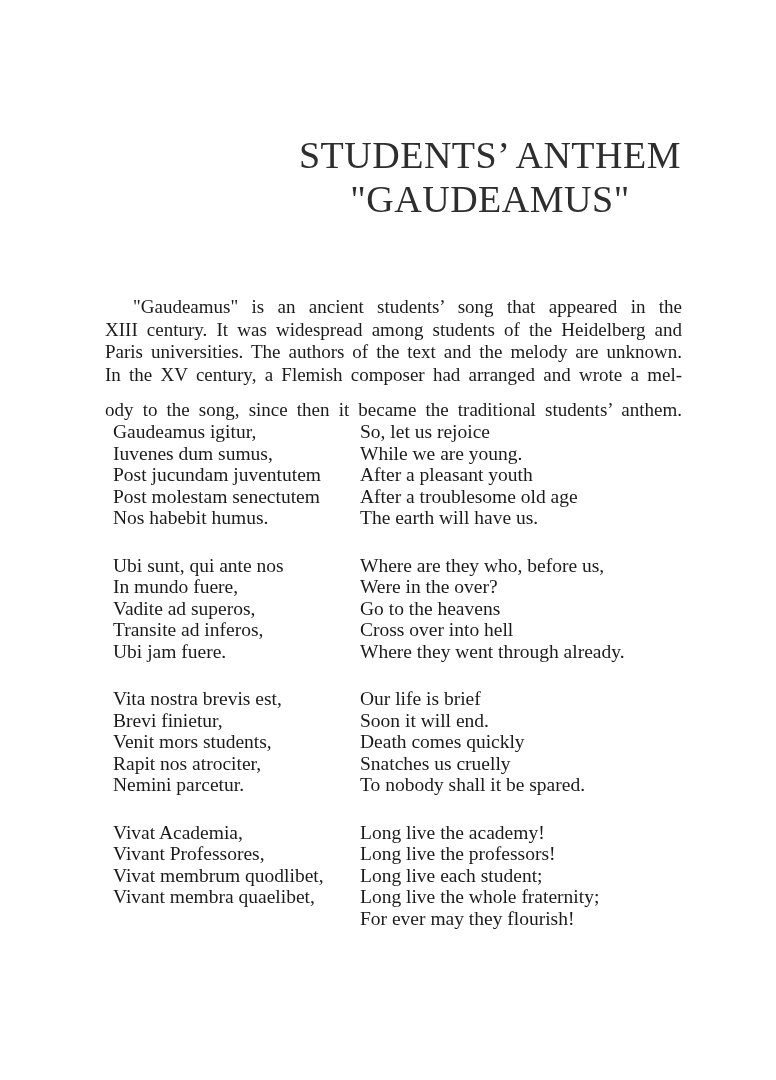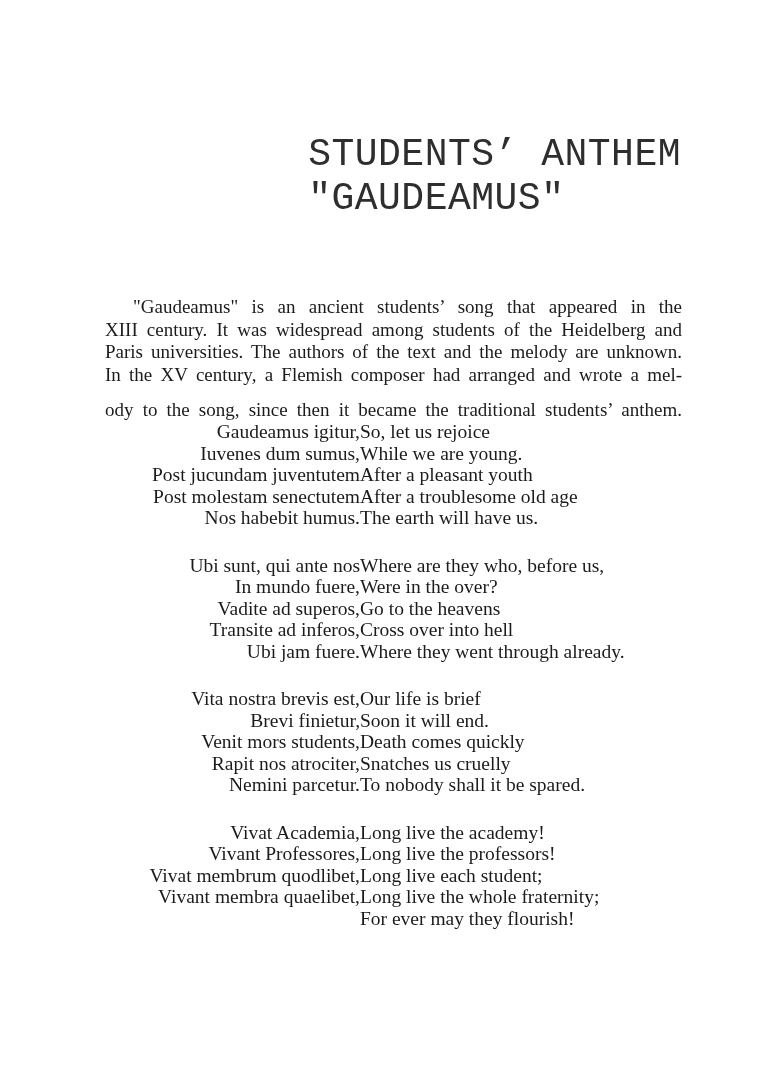--- a/index.html
+++ b/index.html
@@ -14,22 +14,22 @@
     background: #ffffff;
     overflow: hidden;
     font-family: "Liberation Serif", serif;
     color: #1c1c1c;
   }
   
   .title-block {
     position: absolute;
     top: 133px;
     right: 95px;
-    text-align: left;
-    font-family: Liberation Mono, monospace;
+    text-align: center;
+    font-family: Liberation Serif, serif;
     font-weight: 300;
     font-size: 38px;
     line-height: 44px;
     letter-spacing: 0.5px;
     color: #2e2e2e;
     white-space: nowrap;
   }
   
   .intro {
     position: absolute;
@@ -60,21 +60,20 @@
     line-height: 21.5px;
     color: #1b1b1b;
   }
   .stanza {
     display: flex;
     margin-bottom: 26px;
   }
   .stanza:last-child { margin-bottom: 0; }
   .col-latin {
     width: 247px;
-    text-align: right;
   }
   .col-english {
     flex: 1;
   }
   .poem-line {
     white-space: nowrap;
   }
 </style>
 </head>
 <body>

